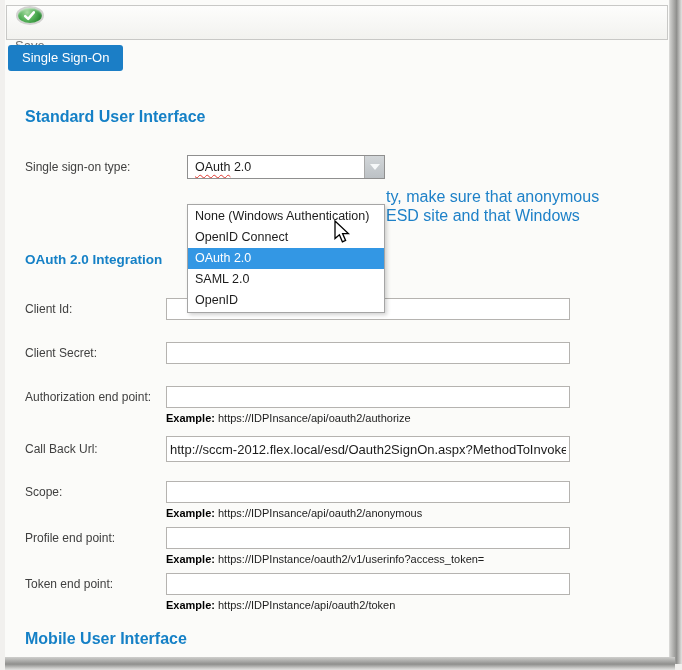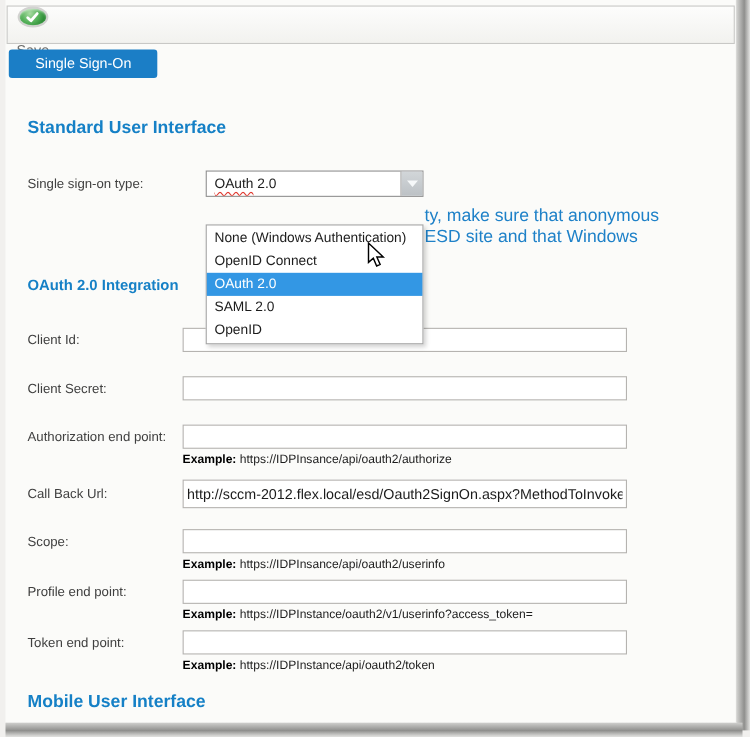--- a/index.html
+++ b/index.html
@@ -22,21 +22,21 @@
              border:1px solid #c8c8c6; display:flex; align-items:center; }
   .save-btn { display:flex; align-items:center; gap:15px; height:29px; padding:0 10px 0 8px; cursor:default;flex-direction:column; }
   .save-icon { width:24px; height:24px; border-radius:50%;
              background:radial-gradient(circle at 38% 28%, #a8dba2, #55b159 45%, #2d8c35 75%, #1f7426);
              box-shadow:0 0 0 2px #d2d2d0, inset 0 1px 2px rgba(255,255,255,.55);
              display:flex; align-items:center; justify-content:center; }
   .save-label { font-size:13px; color:#6e6e6c; }
 
   
   .tab { position:absolute; left:3px; top:45px; height:26px; line-height:26px;
-         padding:0 24px; background:#1b7ec6; color:#ffffff; font-size:13px;
+         padding:0 14px; background:#1b7ec6; color:#ffffff; font-size:13px;
          border-radius:3px; cursor:pointer; }
 
   
   .h1 { position:absolute; left:20px; font-size:16px; font-weight:bold; color:#1580c6; }
   .h2 { position:absolute; left:20px; font-size:13.5px; font-weight:bold; color:#1580c6; }
 
   .sso-label { position:absolute; left:20px; top:160px; font-size:12px; color:#404040; }
 
   
   .help-line { position:absolute; left:381px; font-size:16px; color:#1e81c8; white-space:nowrap; }
@@ -134,21 +134,21 @@
     </div>
 
     <div class="field big" style="top:436px">
       <span class="flabel" style="top:6px">Call Back Url:</span>
       <input type="text" value="http://sccm-2012.flex.local/esd/Oauth2SignOn.aspx?MethodToInvoke" style="">
     </div>
 
     <div class="field" style="top:481px">
       <span class="flabel">Scope:</span>
       <input type="text" value="" style="">
-      <span class="example"><b>Example:</b> <span class="ex-url">https://IDPInsance/api/oauth2/userinfo</span></span>
+      <span class="example"><b>Example:</b> <span class="ex-url">https://IDPInsance/api/oauth2/anonymous</span></span>
     </div>
 
     <div class="field" style="top:527px">
       <span class="flabel">Profile end point:</span>
       <input type="text" value="" style="">
       <span class="example"><b>Example:</b> <span class="ex-url">https://IDPInstance/oauth2/v1/userinfo?access_token=</span></span>
     </div>
 
     <div class="field" style="top:573px">
       <span class="flabel">Token end point:</span>

